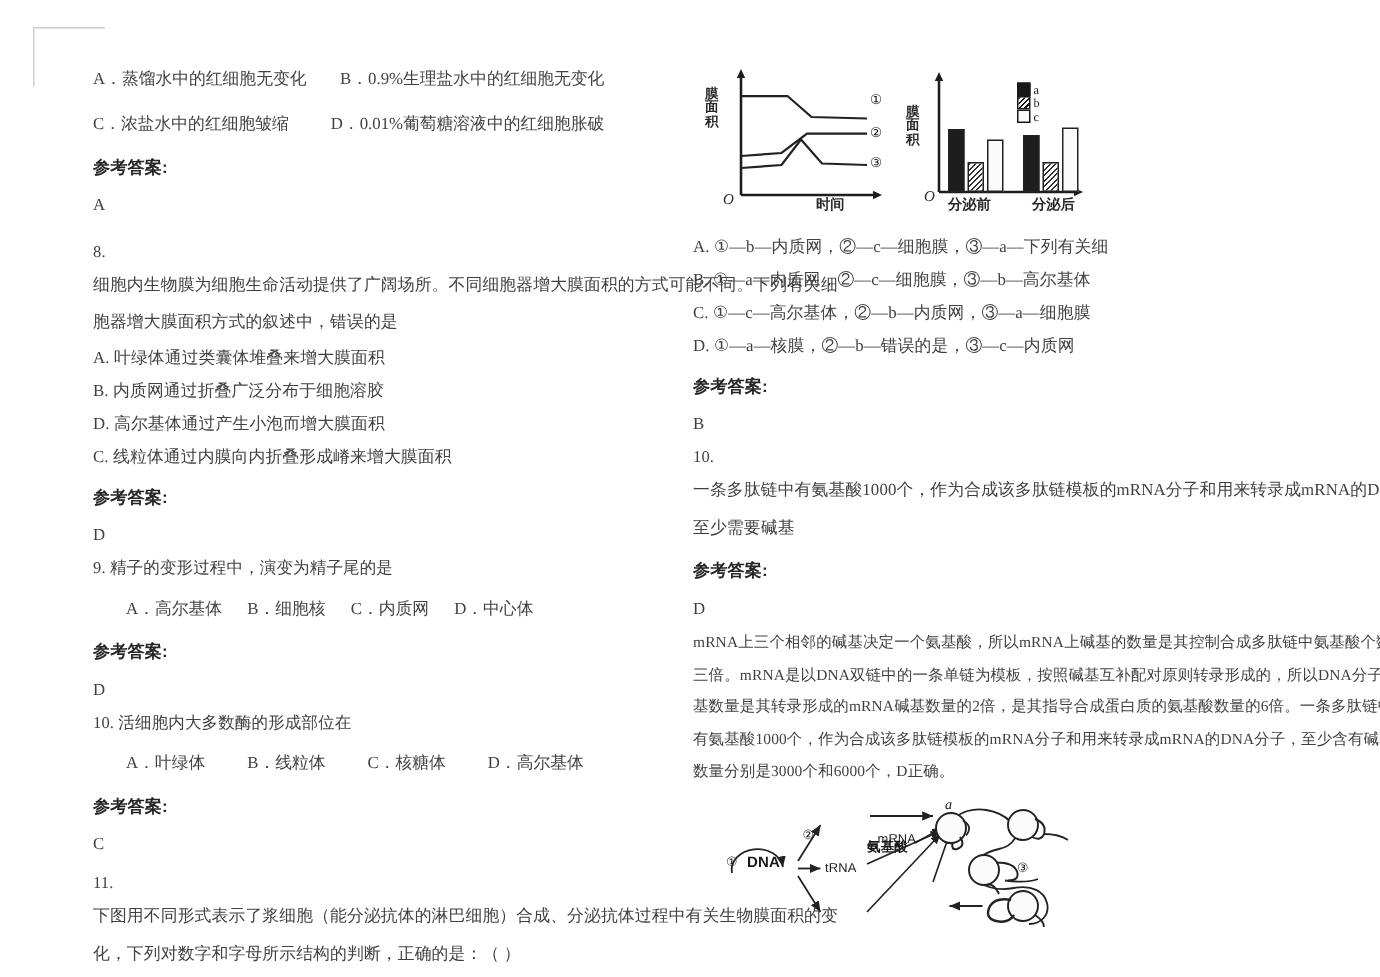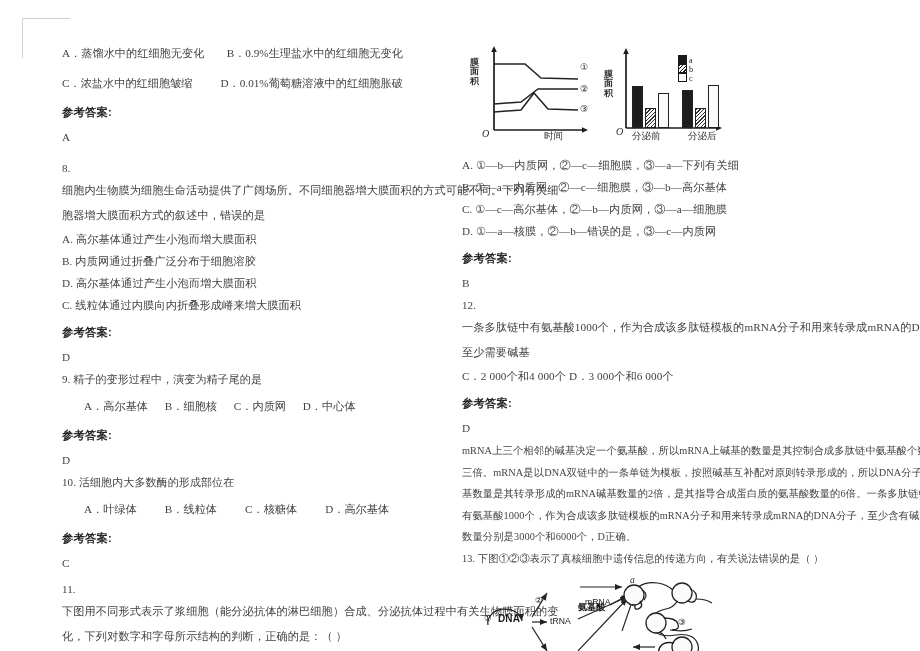--- a/index.html
+++ b/index.html
@@ -112,21 +112,21 @@
     font-size: 10px;
     font-style: italic;
     color: #1f1f1f;
     font-family: "Liberation Serif", serif;
   }
   .xlab {
     position: absolute;
     font-size: 9.5px;
     color: #1f1f1f;
     font-family: "Liberation Sans", "DejaVu Sans", sans-serif;
-    font-weight: normal;
+    font-weight: bold;
     white-space: nowrap;
   }
   .curvelab {
     position: absolute;
     font-size: 9px;
     color: #111;
     font-family: "DejaVu Sans", sans-serif;
   }
   .legend-item {
     position: absolute;
@@ -207,21 +207,21 @@
     <div class="gap-s"></div>
 
     <div class="ln bold">参考答案:</div>
     <div class="ln ans">A</div>
 
     <div class="gap"></div>
 
     <div class="ln qnum">8.</div>
     <div class="ln">细胞内生物膜为细胞生命活动提供了广阔场所。不同细胞器增大膜面积的方式可能不同。下列有关细</div>
     <div class="ln">胞器增大膜面积方式的叙述中，错误的是</div>
-    <div class="ln tight">A. 高尔基体通过产生小泡而增大膜面积</div>
+    <div class="ln tight">A. 叶绿体通过类囊体堆叠来增大膜面积</div>
     <div class="ln tight">B. 内质网通过折叠广泛分布于细胞溶胶</div>
     <div class="ln tight">D. 高尔基体通过产生小泡而增大膜面积</div>
     <div class="ln tight">C. 线粒体通过内膜向内折叠形成嵴来增大膜面积</div>
 
     <div class="gap-s"></div>
 
     <div class="ln bold">参考答案:</div>
     <div class="ln ans">D</div>
 
     <div class="ln qnum">9. 精子的变形过程中，演变为精子尾的是</div>
@@ -315,37 +315,35 @@
     <div class="ln tight">A. ①—b—内质网，②—c—细胞膜，③—a—下列有关细</div>
     <div class="ln tight">B. ①—a—内质网，②—c—细胞膜，③—b—高尔基体</div>
     <div class="ln tight">C. ①—c—高尔基体，②—b—内质网，③—a—细胞膜</div>
     <div class="ln tight">D. ①—a—核膜，②—b—错误的是，③—c—内质网</div>
 
     <div class="gap-s"></div>
 
     <div class="ln bold">参考答案:</div>
     <div class="ln ans">B</div>
 
-    <div class="ln qnum">12.</div>
+    <div class="ln qnum">10.</div>
     <div class="ln">一条多肽链中有氨基酸1000个，作为合成该多肽链模板的mRNA分子和用来转录成mRNA的DNA分子分别</div>
     <div class="ln">至少需要碱基</div>
-    <div class="ln tight">C．2 000个和4 000个 D．3 000个和6 000个</div>
 
     <div class="gap-s"></div>
 
     <div class="ln bold">参考答案:</div>
     <div class="ln ans">D</div>
 
     <div class="ln small">mRNA上三个相邻的碱基决定一个氨基酸，所以mRNA上碱基的数量是其控制合成多肽链中氨基酸个数的</div>
     <div class="ln small">三倍。mRNA是以DNA双链中的一条单链为模板，按照碱基互补配对原则转录形成的，所以DNA分子的碱</div>
     <div class="ln small">基数量是其转录形成的mRNA碱基数量的2倍，是其指导合成蛋白质的氨基酸数量的6倍。一条多肽链中</div>
     <div class="ln small">有氨基酸1000个，作为合成该多肽链模板的mRNA分子和用来转录成mRNA的DNA分子，至少含有碱基的</div>
     <div class="ln small">数量分别是3000个和6000个，D正确。</div>
 
-    <div class="ln small">13. 下图①②③表示了真核细胞中遗传信息的传递方向，有关说法错误的是（      ）</div>
 
     <div class="fig2">
 
       <div class="dlab" style="left:28px; top:40px; font-size:10px; font-weight:bold;text-align:center;">DNA</div>
       <div class="circnum" style="left:14px; top:40px;">①</div>
       <div class="circnum" style="left:65px; top:22px;">②</div>
 
       <div class="dlab" style="left:80px; top:24px;padding-left:35px;">mRNA</div>
       <div class="dlab" style="left:80px; top:43px;">tRNA</div>
 

